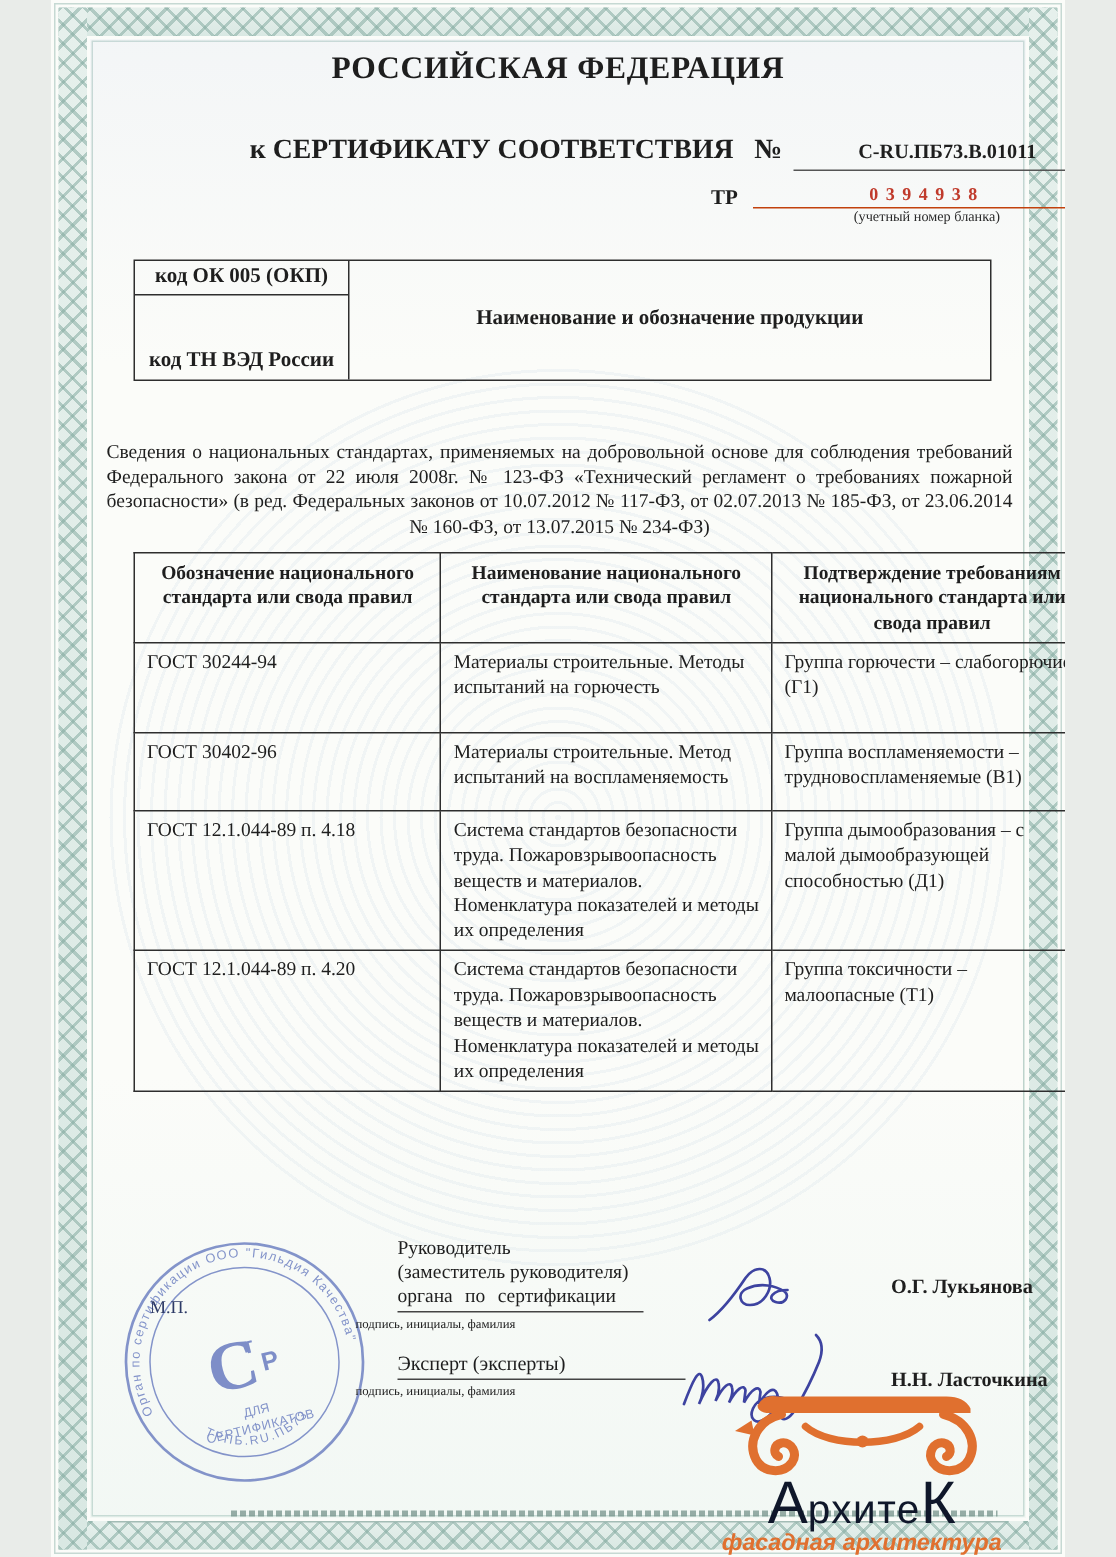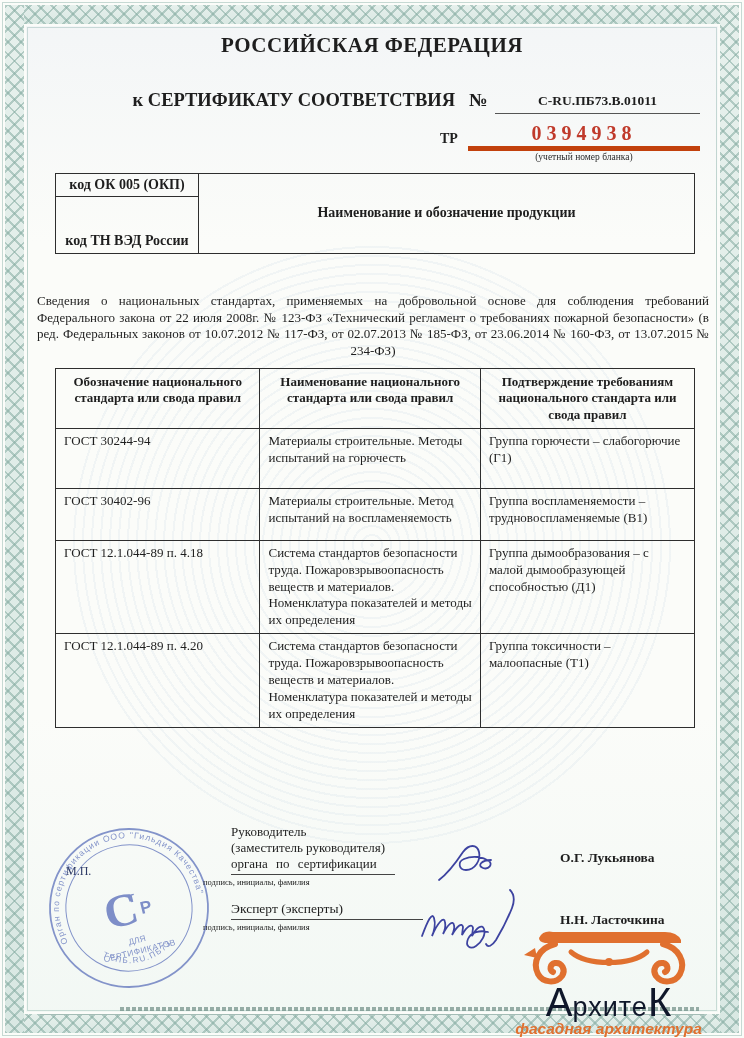--- a/index.html
+++ b/index.html
@@ -1,18 +1,18 @@
 <!DOCTYPE html>
 <html lang="ru"><head>
 <meta charset="utf-8">
 <style>
   * { margin:0; padding:0; box-sizing:border-box; }
   html,body { background:#e9ece9; }
   .page {
-    position:relative; width:744px; height:1038px; margin:0 auto;
+    position:relative; width:676px; height:1038px; margin:0 auto;
     background:#fbfcf9; overflow:hidden;
     font-family:"Liberation Serif", serif; color:#1e1e1e;
   }
   
   .b-edge { position:absolute; inset:2px; border:1px solid #c6d9d3; pointer-events:none; }
   .zig {
     position:absolute; pointer-events:none;
     background:
       repeating-linear-gradient(45deg,  rgba(134,172,162,.55) 0 2px, rgba(134,172,162,0) 2px 9px),
       repeating-linear-gradient(-45deg, rgba(134,172,162,.55) 0 2px, rgba(134,172,162,0) 2px 9px),
@@ -41,22 +41,22 @@
                  font-size:14.5px; font-weight:bold; letter-spacing:.5px; }
   .cert-line { position:absolute; top:90px; left:0; width:620px; text-align:center;
                font-size:18.5px; font-weight:bold; }
   .cert-num { position:absolute; top:93px; left:495px; width:205px; text-align:center;
               font-size:13.5px; font-weight:bold; border-bottom:1px solid #555; padding-bottom:4px; }
   .cert-kind { position:absolute; top:114px; left:0; width:620px; text-align:center;
                font-size:11px; font-weight:bold; }
   .tr-row { position:absolute; top:122px; left:440px; width:260px; display:flex; align-items:center; gap:10px; }
   .tr-label { font-size:14px; font-weight:bold; padding-bottom:6px; }
   .tr-field { flex:1; text-align:center; }
-  .tr-number { display:block; border-bottom:5px solid #c2410c; padding-bottom:1px;
-               font-size:20px; letter-spacing:5px; color:#c03a2b; font-weight:bold; }
+  .tr-number { display:block; border-bottom:1px solid #c2410c; padding-bottom:1px;
+               font-size:12px; letter-spacing:5px; color:#c03a2b; font-weight:bold; }
   .tr-caption { display:block; font-size:9.5px; color:#2a2a2a; margin-top:1px; }
 
   
   .code-table { position:absolute; top:173px; left:55px; right:49px;
                 border:1.6px solid #2e2e2e; display:grid; grid-template-columns:143px 1fr; min-height:68px; }
   .code-left { border-right:1.6px solid #2e2e2e; display:grid; grid-template-rows:auto 1fr;gap:32px; }
   .code-okp { border-bottom:1.6px solid #2e2e2e; padding:3px 2px; text-align:center;
               font-weight:bold; font-size:14px; }
   .code-tnved { padding:3px 2px; text-align:center; font-weight:bold; font-size:14px; line-height:1.25;
                 display:flex; align-items:center; justify-content:center; }

